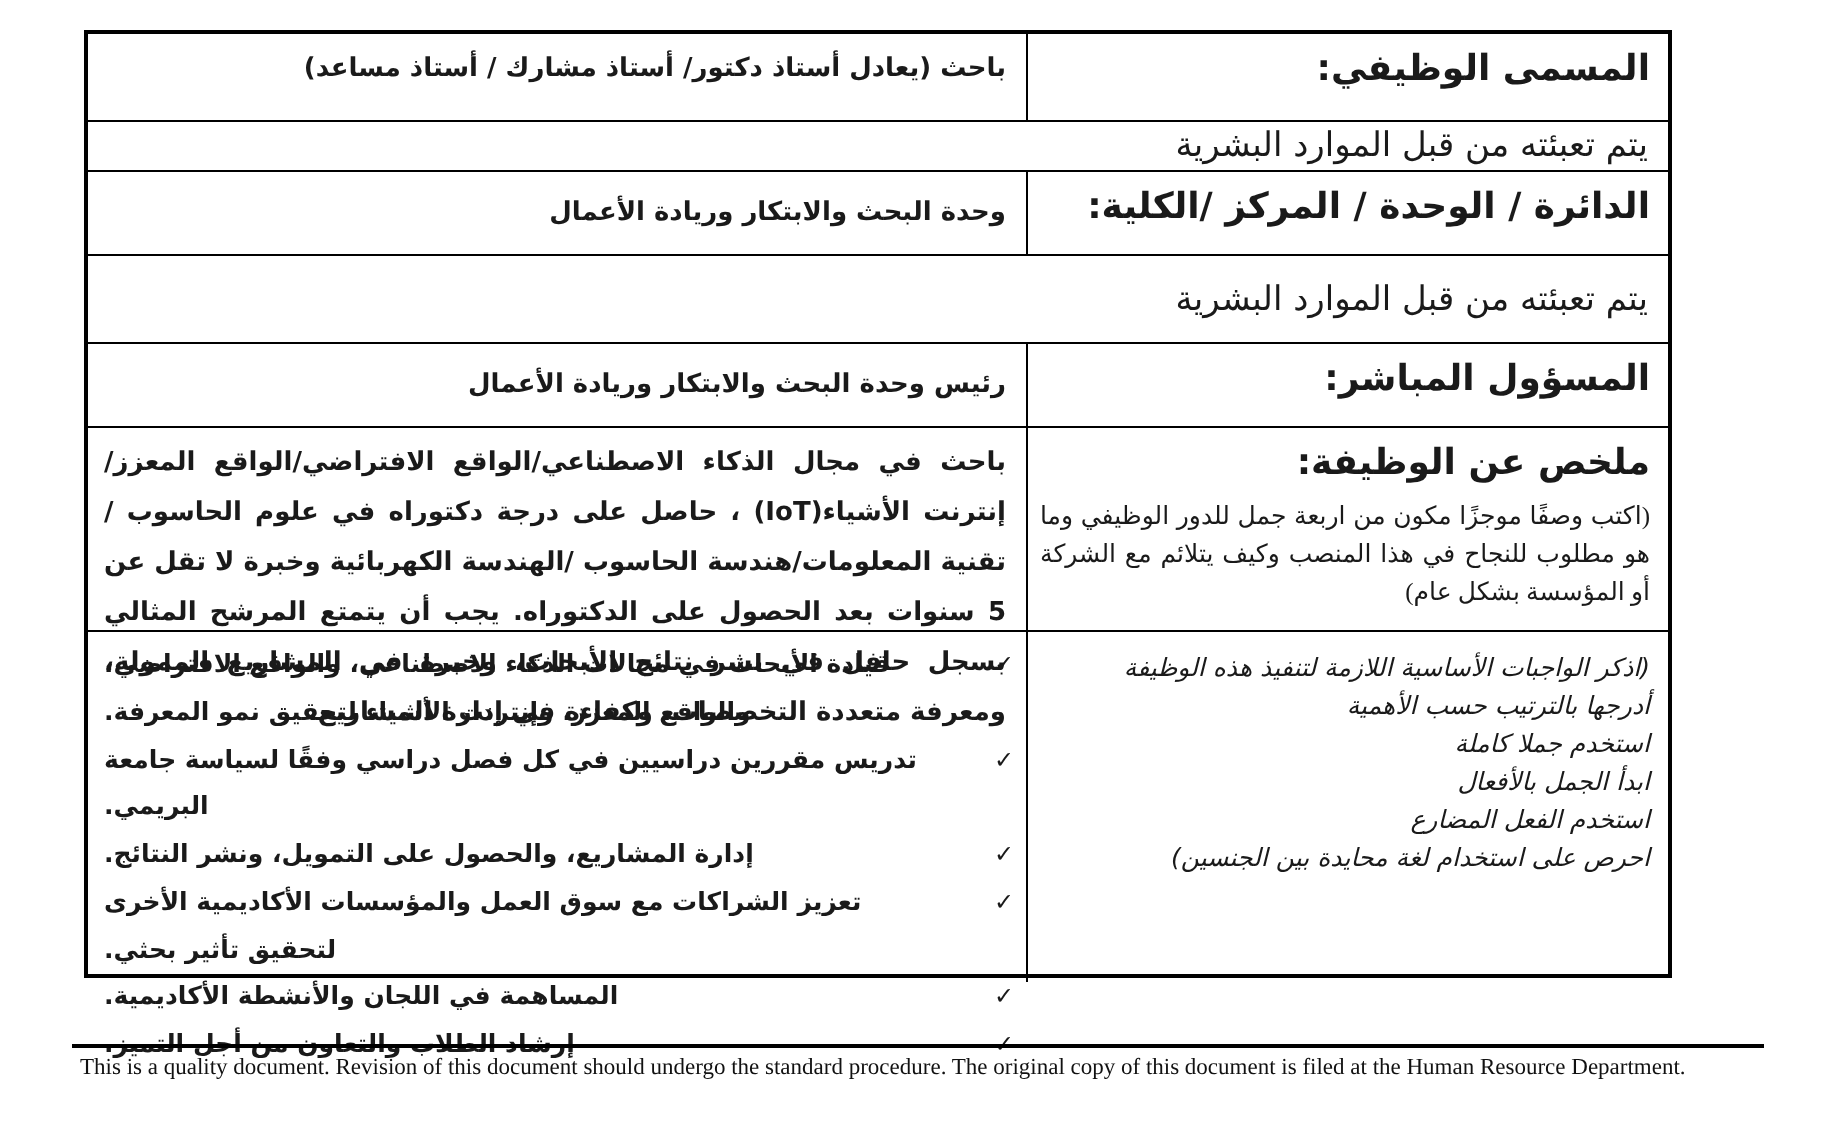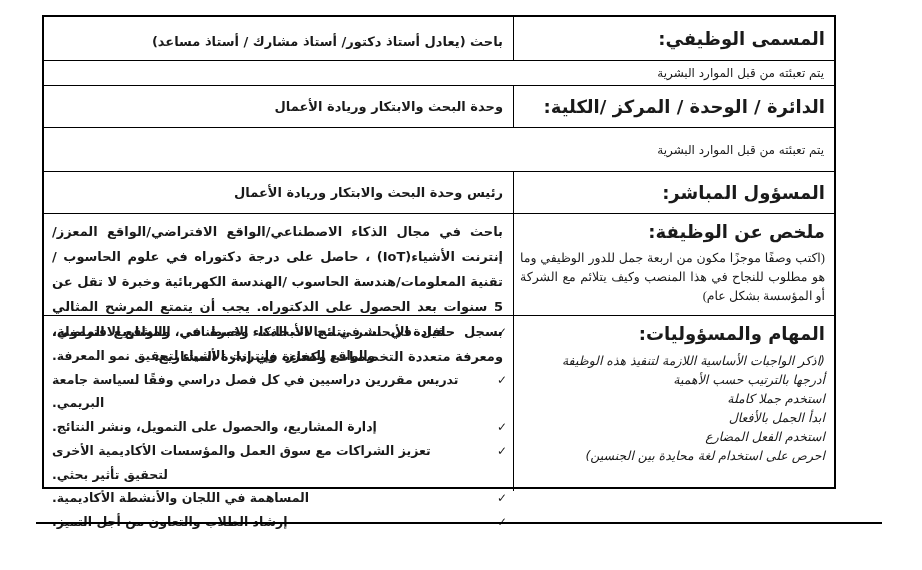--- a/index.html
+++ b/index.html
@@ -46,24 +46,24 @@
     font-size: 18px;
     line-height: 1.5;
   }
   .r1 { height: 44px; }
   .r2 { height: 25px; }
   .r3 { height: 42px; }
   .r4 { height: 44px; }
   .r5 { height: 42px; }
   .r6 { height: 102px; }
   .r7 { height: 175px; }
-  .v-top    { display: flex; align-items: center; justify-content: flex-start; }
+  .v-top    { display: flex; align-items: flex-start; justify-content: flex-start; }
   .v-mid    { display: flex; align-items: center; justify-content: flex-start; }
   .bold-content { font-weight: bold; font-size: 13px; }
-  .plain-content { font-weight: normal; font-size: 12px; }
+  .plain-content { font-weight: normal; font-size: 17px; }
   .summary-text {
     font-weight: bold;
     font-size: 13px;
     line-height: 1.92;
     text-align: justify;
     padding-top: 2px;
   }
   .instructions {
     font-weight: normal;
     font-size: 12.5px;
@@ -166,21 +166,20 @@
         <span class="label-title">ملخص عن الوظيفة:</span>
         <div class="instructions">(اكتب وصفًا موجزًا مكون من اربعة جمل للدور الوظيفي وما هو مطلوب للنجاح في هذا المنصب وكيف يتلائم مع الشركة أو المؤسسة بشكل عام)</div>
       </div>
       <div class="content-cell">
         <div class="summary-text">باحث في مجال الذكاء الاصطناعي/الواقع الافتراضي/الواقع المعزز/إنترنت الأشياء(IoT) ، حاصل على درجة دكتوراه في علوم الحاسوب /تقنية المعلومات/هندسة الحاسوب /الهندسة الكهربائية وخبرة لا تقل عن 5 سنوات بعد الحصول على الدكتوراه. يجب أن يتمتع المرشح المثالي بسجل حافل في نشر نتائج الأبحاث، وخبرة في المشاريع الممولة، ومعرفة متعددة التخصصات، وكفاءة في إدارة المشاريع.</div>
       </div>
     </div>
 
     <div class="t-row r7">
       <div class="label-cell">
-        <span class="label-title">المهام والمسؤوليات:</span>
         <div style="margin-top:4px;font-style:italic;">
           <span class="instr-line">(اذكر الواجبات الأساسية اللازمة لتنفيذ هذه الوظيفة</span>
           <span class="instr-line">أدرجها بالترتيب حسب الأهمية</span>
           <span class="instr-line">استخدم جملا كاملة</span>
           <span class="instr-line">ابدأ الجمل بالأفعال</span>
           <span class="instr-line">استخدم الفعل المضارع</span>
           <span class="instr-line">احرص على استخدام لغة محايدة بين الجنسين)</span>
         </div>
       </div>
       <div class="content-cell bullets">
@@ -207,14 +206,15 @@
         <div class="bullet">
           <span class="check">✓</span>
           <span class="bullet-text">إرشاد الطلاب والتعاون من أجل التميز.</span>
         </div>
       </div>
     </div>
 
   </div>
 
   <div class="footer-rule"></div>
+  <div class="footer-text">This is a quality document. Revision of this document should undergo the standard procedure.  The original copy of this document is filed at the Human Resource Department.</div>
 
 </div>
 
 </body></html>

